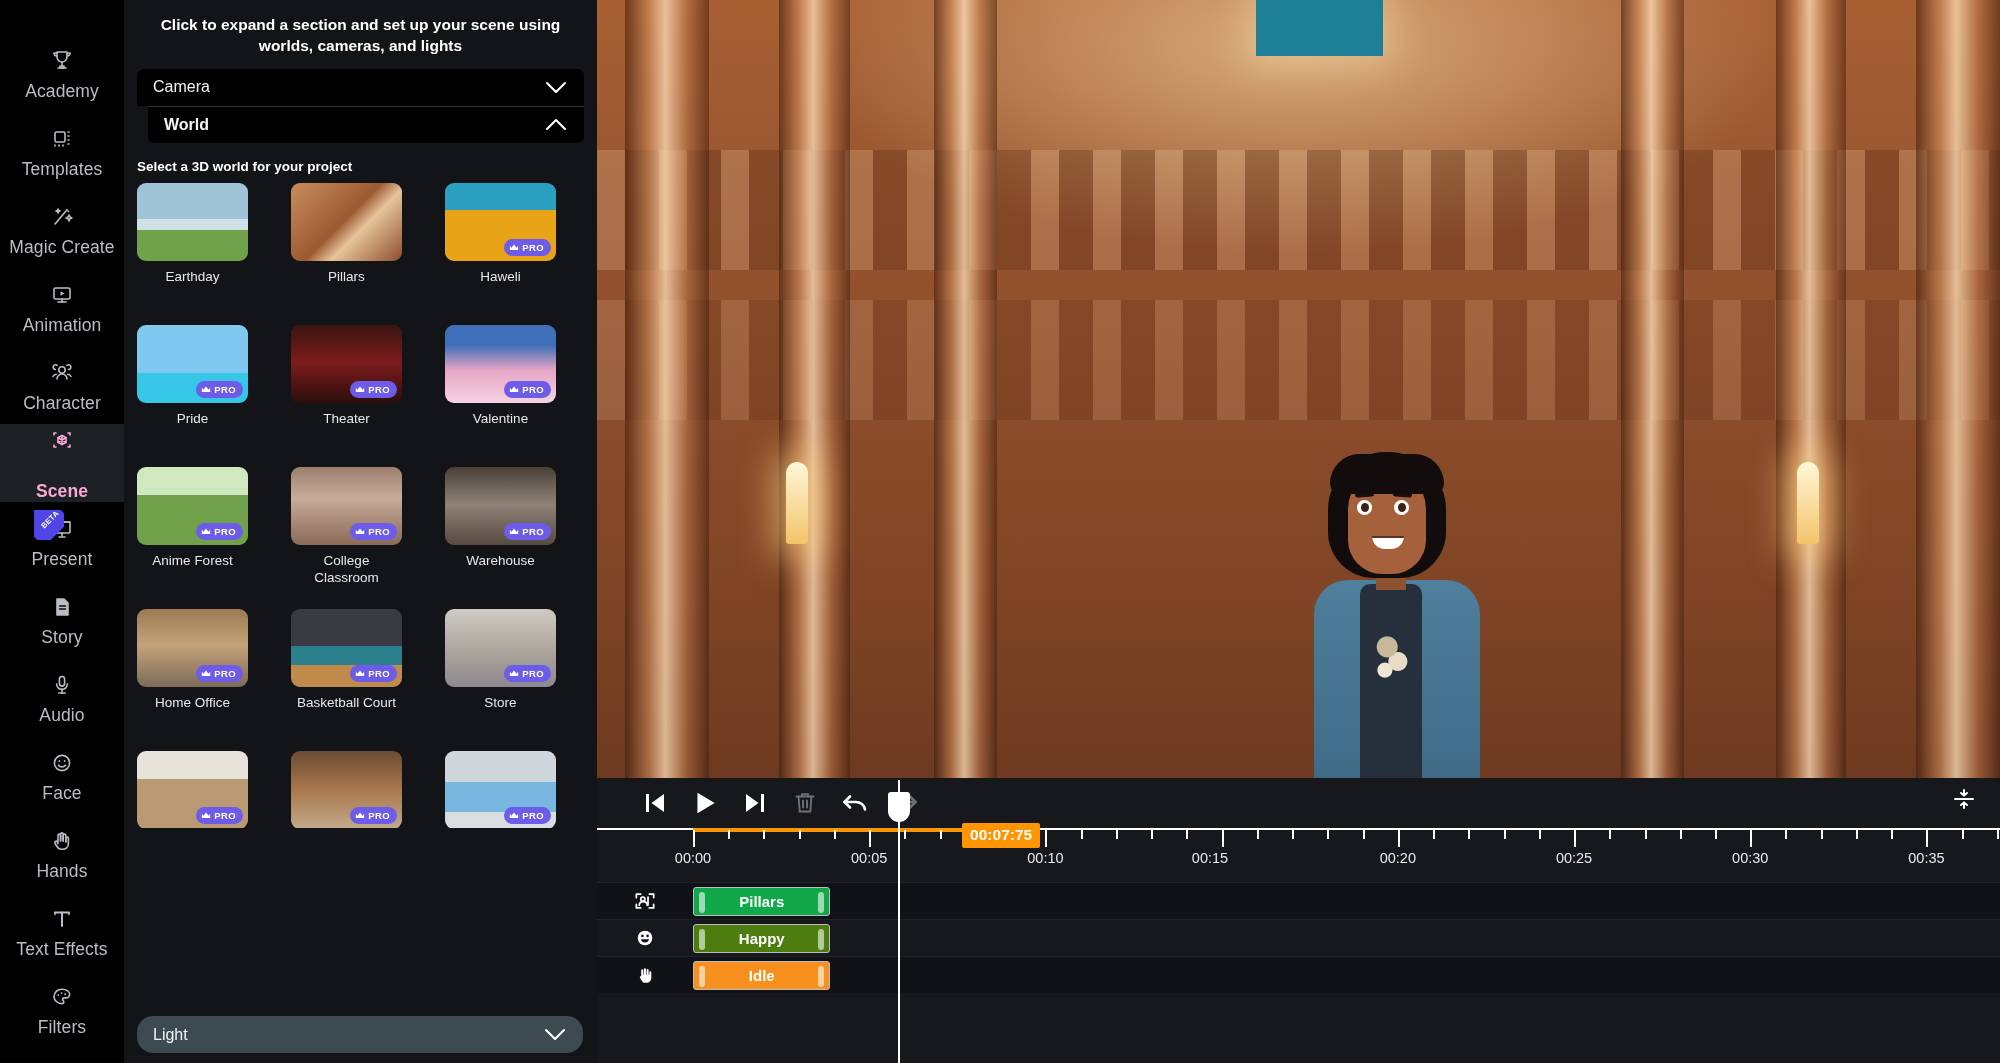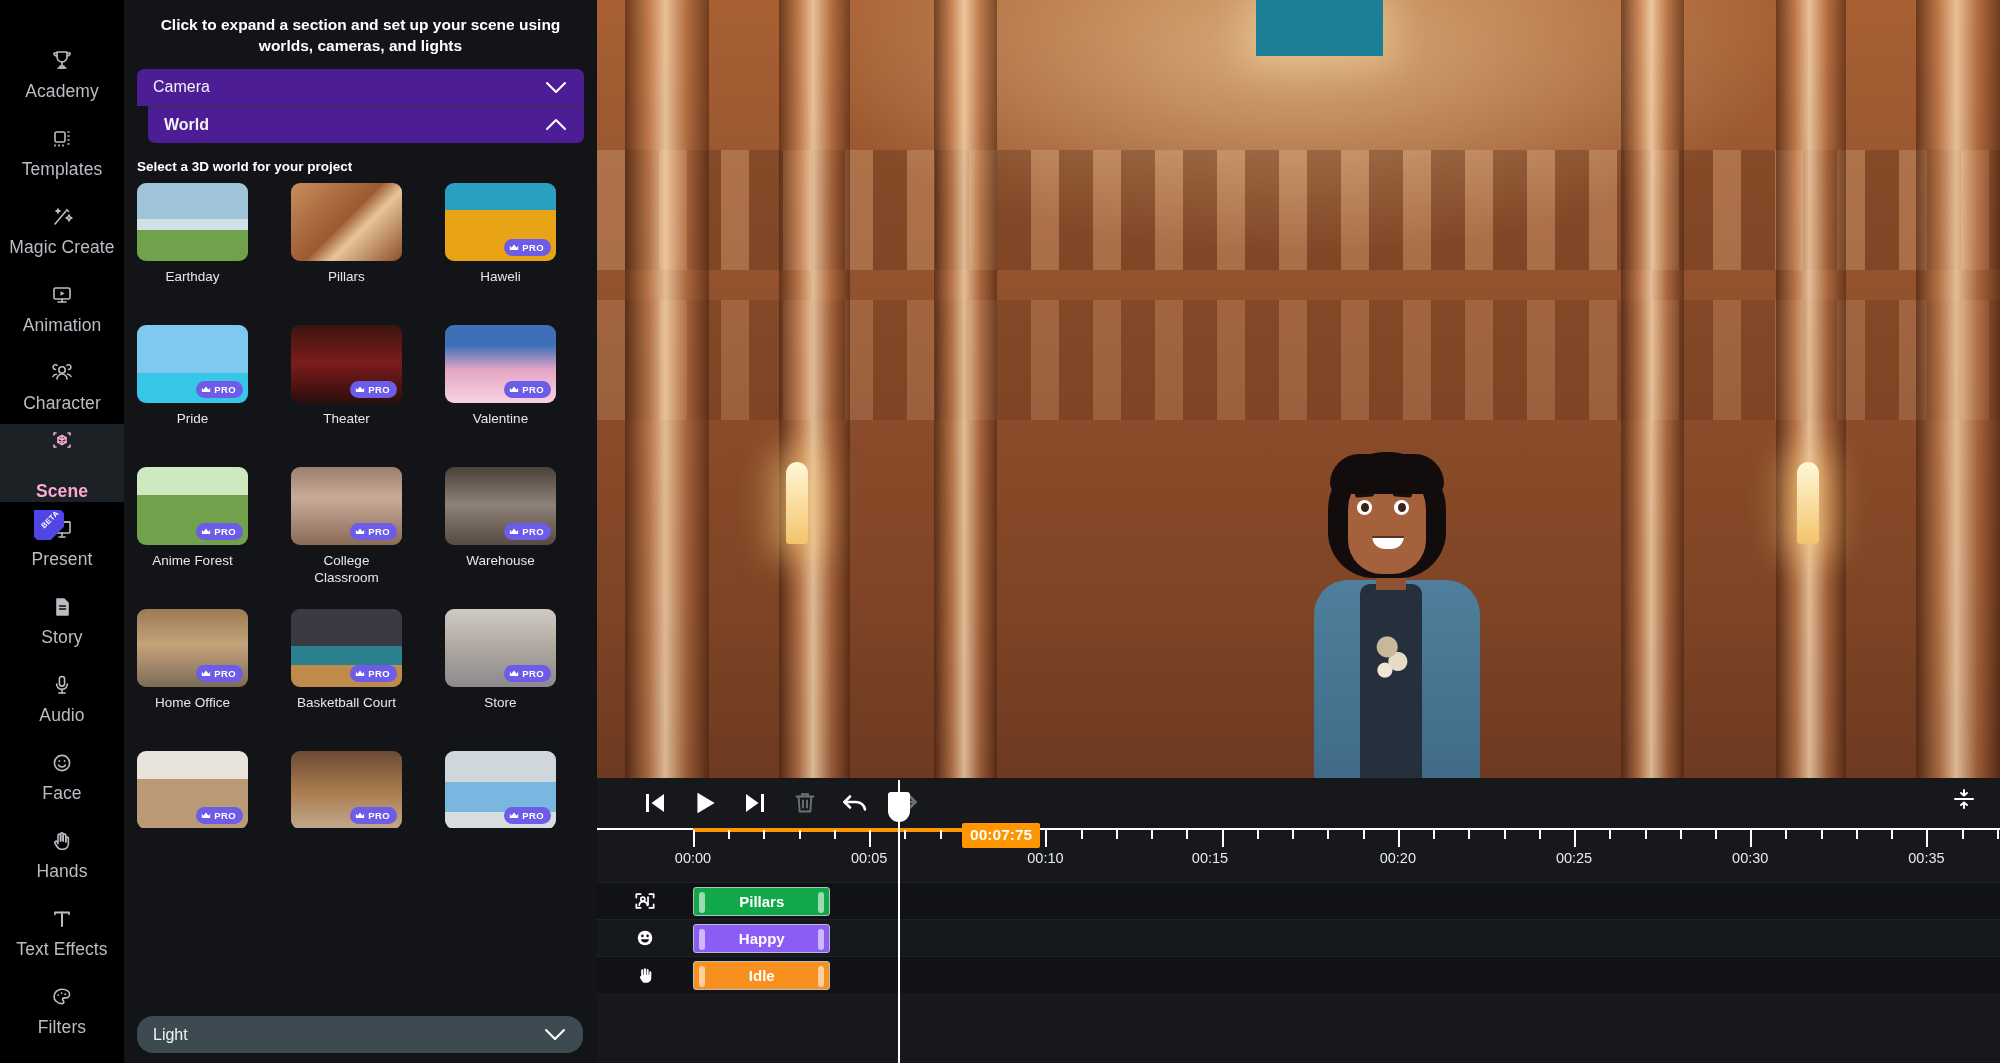--- a/index.html
+++ b/index.html
@@ -41,21 +41,21 @@
   
   .panel {
     width:473px; flex:0 0 473px; background:#131417; height:1063px;
     position:relative; overflow:hidden;
   }
   .panel-hint {
     padding:14px 24px 12px; text-align:center; font-size:15.5px;
     font-weight:bold; line-height:1.38; color:#fff;
   }
   .acc {
-    margin:0 13px; background:#4c1d95; border-radius:7px;
+    margin:0 13px; background:#000000; border-radius:7px;
     height:37px; display:flex; align-items:center; justify-content:space-between;
     padding:0 17px 0 16px; cursor:pointer; font-size:16px; color:#f1f3f5;
   }
   .acc.camera { border-radius:7px 7px 0 0; }
   .acc.world  { border-radius:0 0 7px 7px; border-top:1px solid #2c363d; font-weight:bold;margin-left:24px; }
   .chev { width:22px; height:13px; display:block; }
   .chev svg { width:22px; height:13px; display:block; }
 
   .section-label { padding:16px 14px 9px 13px; font-size:13.5px; font-weight:bold; color:#fff; }
 
@@ -754,21 +754,21 @@
           </div>
           <div class="track">
             <div class="trk-ic">
               <svg viewBox="0 0 30 30" width="26" height="26">
                 <circle cx="15" cy="15" r="8.4" fill="#fff"></circle>
                 <circle cx="12" cy="12.6" r="1.5" fill="#111"></circle>
                 <circle cx="18" cy="12.6" r="1.5" fill="#111"></circle>
                 <path d="M10.4 16.4h9.2a4.7 4.7 0 0 1-9.2 0z" fill="#111"></path>
               </svg>
             </div>
-     <div class="clip" style="left:96px;width:137.44137931034481px;background:#8b5cf6;">
+     <div class="clip" style="left:96px;width:137.44137931034481px;background:#4d7c0f;">
        <span class="hndl l"></span>
        <span class="ctxt">Happy</span>
        <span class="hndl r"></span>
      </div>
           </div>
           <div class="track">
             <div class="trk-ic">
               <svg viewBox="0 0 30 30" width="26" height="26" fill="#fff">
                 <path d="M10.6 17.6V9.5a1.2 1.2 0 0 1 2.4 0v5.3h.7V8.3a1.2 1.2 0 0 1 2.4 0v6.5h.7V9.4a1.2 1.2 0 0 1 2.4 0v5.4h.7v-3a1.2 1.2 0 0 1 2.4 0v6.4c0 3.4-2.4 5.8-5.8 5.8h-1.2c-2.3 0-3.3-1.1-4.4-3l-1.7-2.9a1.2 1.2 0 0 1 2-1.3z"></path>
               </svg>

